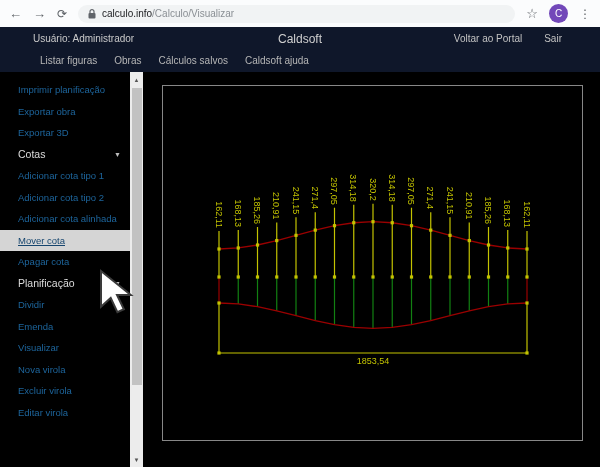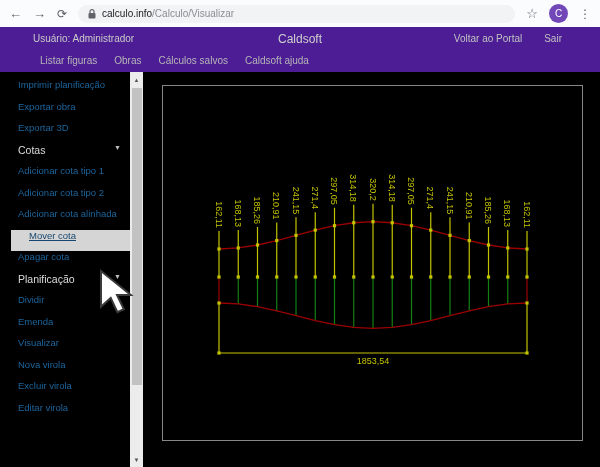--- a/index.html
+++ b/index.html
@@ -17,39 +17,39 @@
   .lock-svg { flex:0 0 auto; }
   .url { font-size:10px; white-space:nowrap; overflow:hidden; }
   .url-domain { color:#202124; }
   .url-path { color:#8a8f94; }
   .star { font-size:13px; }
   .avatar { width:19px; height:19px; border-radius:50%; background:#7248b9; color:#fff;
             font-size:10px; display:flex; align-items:center; justify-content:center; flex:0 0 auto; }
   .kebab { font-size:12px; letter-spacing:0; }
 
   
-  .app-header { position:absolute; left:0; top:27px; width:600px; height:45px; background:#4c1d95; }
+  .app-header { position:absolute; left:0; top:27px; width:600px; height:45px; background:#0f172a; }
   .hrow1 { position:relative; height:22px; display:flex; align-items:center;
            padding:0 38px 0 33px; font-size:10px; color:#c9c9c9; }
   .app-title { position:absolute; left:50%; top:50%; transform:translate(-50%,-45%);
                font-size:12px; color:#cfcfcf; }
   .hright { margin-left:auto; display:flex; gap:22px;text-align:right; }
   .hright span { color:#c2c2c2; cursor:pointer; }
   .hrow2 { height:23px; display:flex; align-items:center; gap:17px; padding-left:30px;margin-left:10px; }
   .nav-item { font-size:10px; color:#b6b6b6; cursor:pointer; white-space:nowrap; }
 
   
   .sidebar { position:absolute; left:0; top:72px; width:130px; bottom:0;
              background:#000; padding-top:7px; overflow:hidden; }
-  .sb-item { height:21.5px; display:flex; align-items:flex-start; padding-left:18px;
+  .sb-item { height:21.5px; display:flex; align-items:center; padding-left:18px;
              font-size:9.5px; color:#1d659c; cursor:pointer; white-space:nowrap; }
   .sb-cat  { padding-right:9px; color:#dcdcdc; font-size:10.5px;
              justify-content:space-between; }
   .sb-caret { font-size:7px; color:#bdbdbd; }
-  .sb-selected { background:#d5d5d5; color:#16456e; text-decoration:underline;margin-left:11px; }
+  .sb-selected { background:#d5d5d5; color:#16456e; text-decoration:underline; }
 
   
   .sidebar-scrollbar { position:absolute; left:130px; top:72px; width:13px; bottom:0;
                        background:#ececec; }
   .sb-btn { position:absolute; left:0; width:13px; height:13px; display:flex;
             align-items:center; justify-content:center; font-size:6px; color:#555; }
   .sb-btn.up { top:1px; } .sb-btn.down { bottom:1px; }
   .sb-thumb { position:absolute; left:1.5px; top:16px; width:10px; height:297px; background:#c2c2c2; }
 
   

